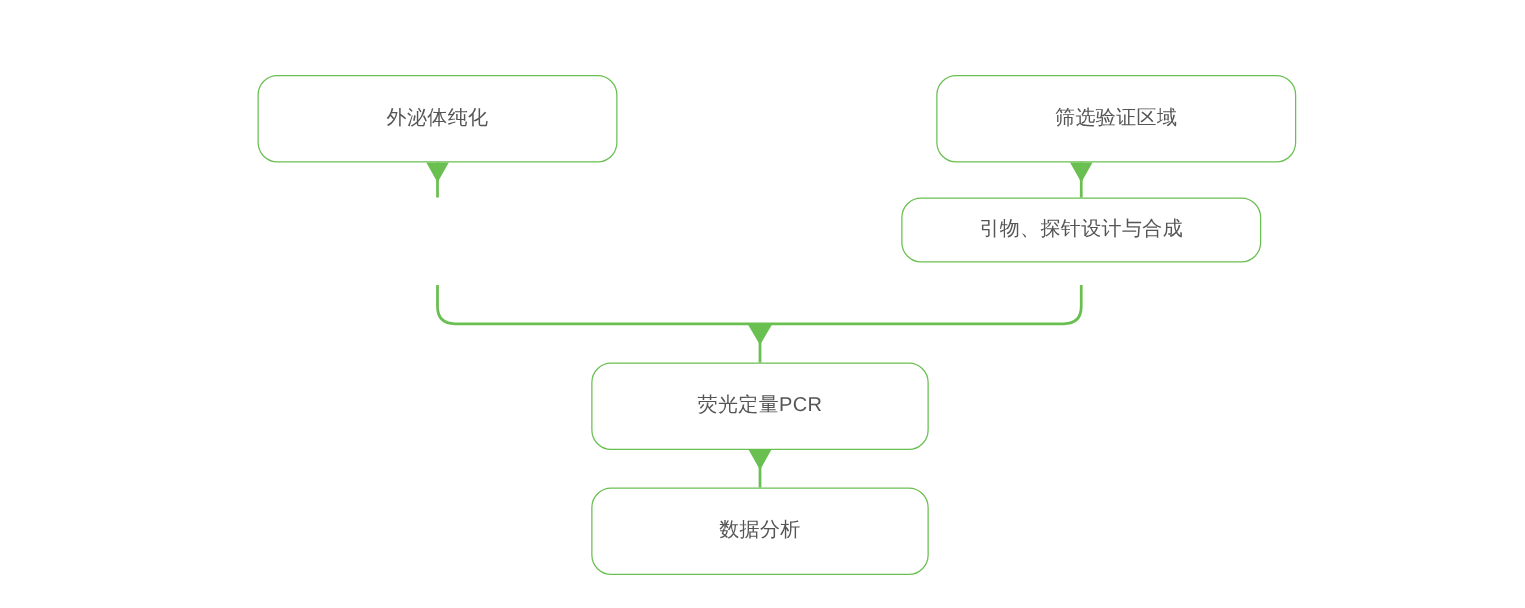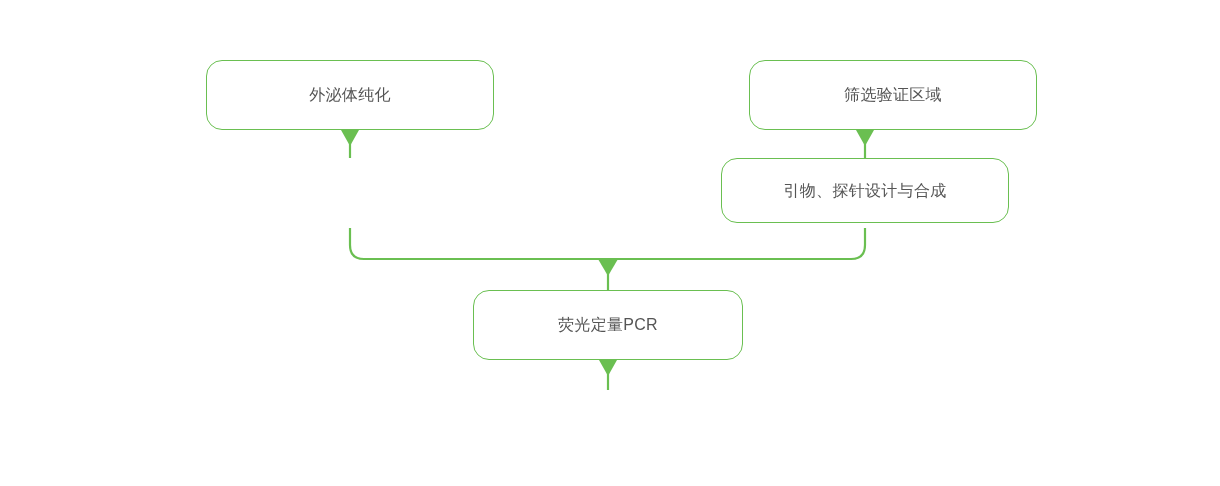--- a/index.html
+++ b/index.html
@@ -38,21 +38,21 @@
     font-size: 16px;
     line-height: 1.2;
     letter-spacing: 0.3px;
     white-space: nowrap;
     user-select: none;
   }
   
   #node-0 { left: 206px; top: 60px;  width: 288px; height: 70px; }
   #node-1 { left: 206px; top: 158px; width: 288px; height: 70px; }
   #node-2 { left: 721px; top: 60px;  width: 288px; height: 70px; margin-left: 28px; }
-  #node-3 { left: 721px; top: 158px; width: 288px; height: 65px; }
+  #node-3 { left: 721px; top: 158px; width: 288px; height: 52px; }
   #node-4 { left: 473px; top: 290px; width: 270px; height: 70px; }
   #node-5 { left: 473px; top: 390px; width: 270px; height: 70px; }
 </style>
 </head>
 <body>
 
 <div id="canvas">
 
   <svg id="edge-layer" viewBox="0 0 1220 486" xmlns="http://www.w3.org/2000/svg">
 
@@ -95,14 +95,17 @@
   </div>
 
   <div class="node" id="node-3">
     <span class="node-label">引物、探针设计与合成</span>
   </div>
 
   <div class="node" id="node-4">
     <span class="node-label">荧光定量PCR</span>
   </div>
 
+  <div class="node" id="node-5">
+    <span class="node-label">数据分析</span>
+  </div>
 
 </div>
 
 </body></html>

